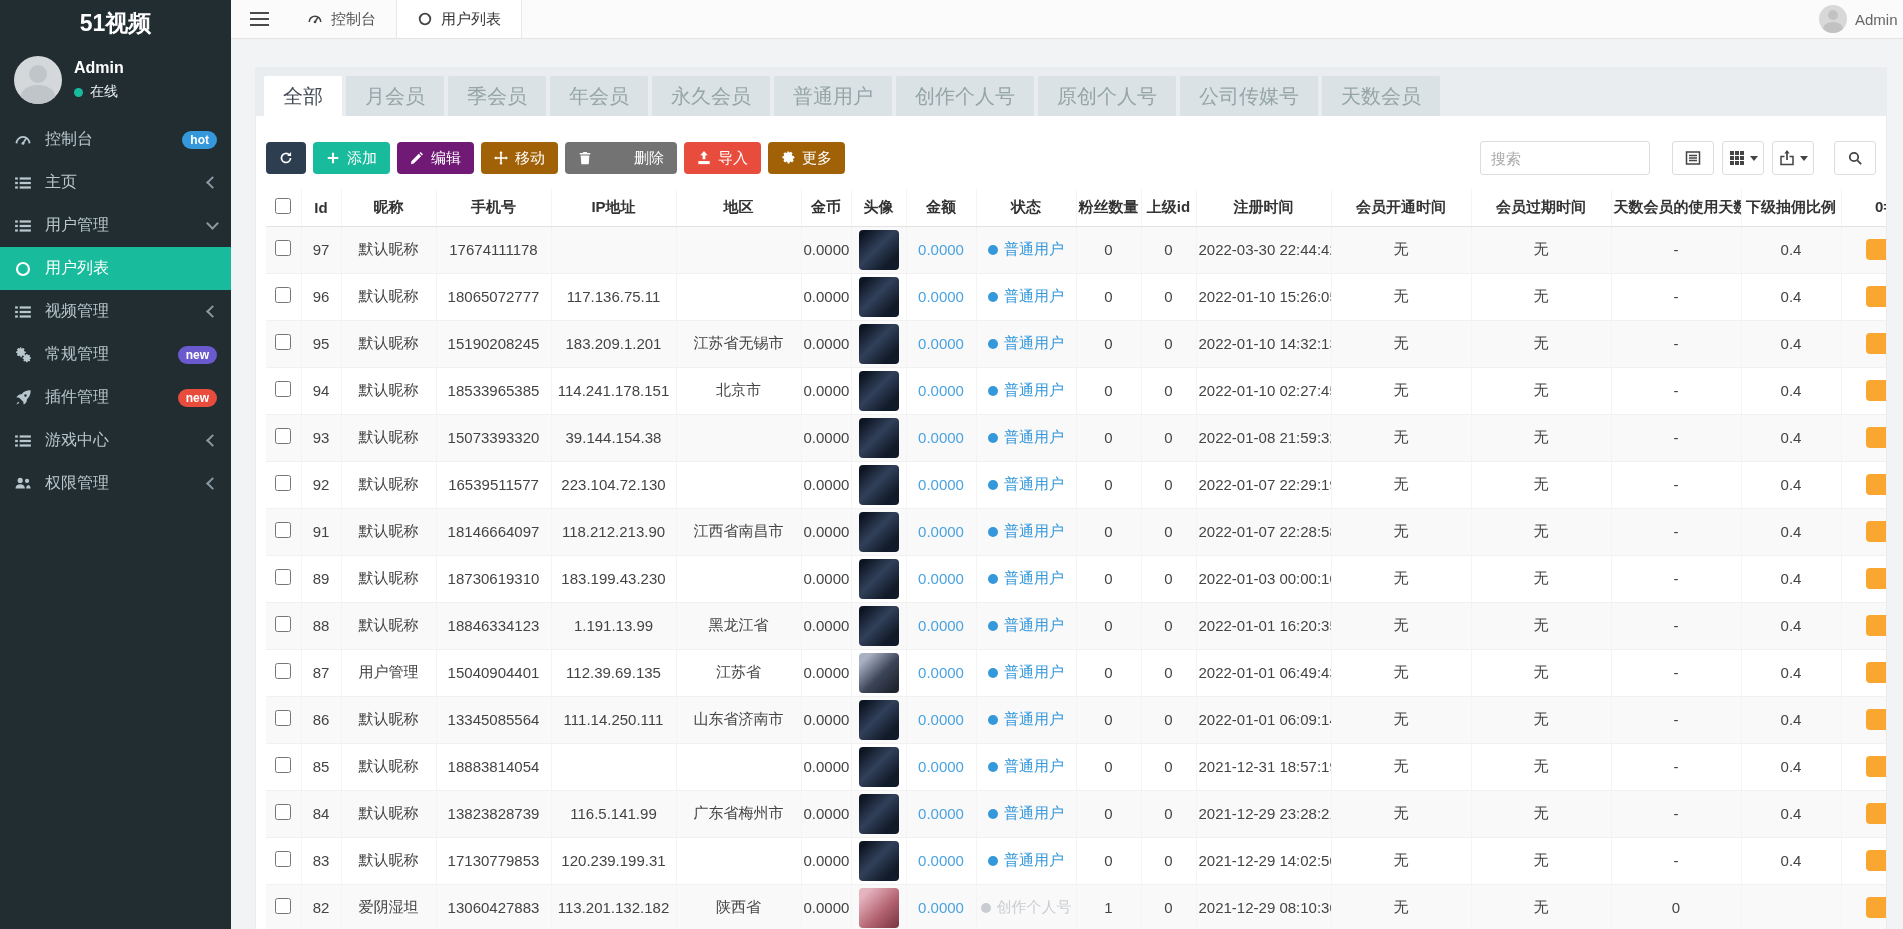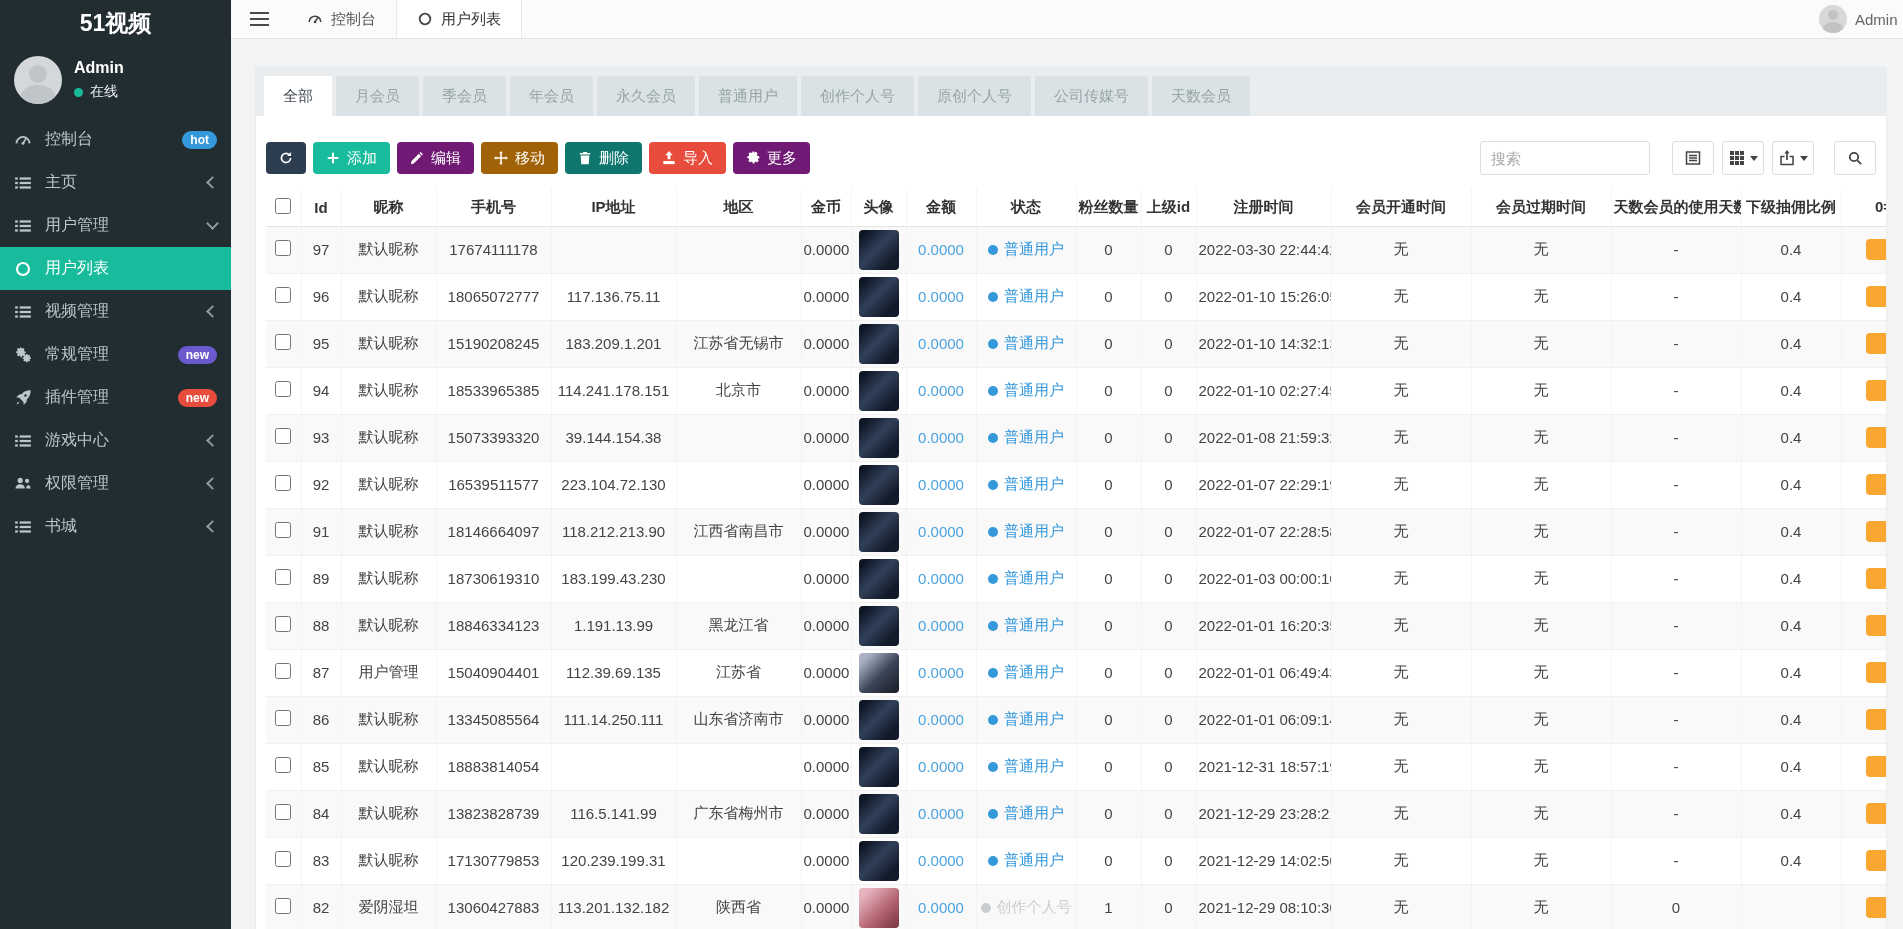--- a/index.html
+++ b/index.html
@@ -45,35 +45,35 @@
   .admin-chip .aavatar { width:28px; height:28px; border-radius:50%; background:#d8d8d8; position:relative; overflow:hidden; margin-right:8px; }
   .aavatar .head { position:absolute; width:10px; height:10px; border-radius:50%; background:#c2c2c2; left:9px; top:5px; }
   .aavatar .body { position:absolute; width:20px; height:13px; border-radius:50% 50% 0 0; background:#c2c2c2; left:4px; top:17px; }
   .admin-chip .aname { font-size:15px; color:#666; width:46px; }
 
   .content { flex:1 1 auto; padding:28px 16px 0 24px; min-height:0; }
   .panel { background:#fff; height:100%; border:1px solid #ececec; border-bottom:none; }
 
   
   .ftabs { background:#e9edef; padding:8px 8px 0 8px; height:48px; display:flex; }
-  .ftab { height:40px; line-height:40px; padding:0 19px; font-size:15px; color:#95a5a6; background:#dbe2e5; margin-right:4px; cursor:pointer; border-radius:2px 2px 0 0; white-space:nowrap; }
+  .ftab { height:40px; line-height:40px; padding:0 19px; font-size:20px; color:#95a5a6; background:#dbe2e5; margin-right:4px; cursor:pointer; border-radius:2px 2px 0 0; white-space:nowrap; }
   .ftab.active { background:#fff; color:#434a54; }
 
   
   .toolbar { display:flex; align-items:center; margin:26px 10px 0 10px; height:32px; }
   .tbtn { height:32px; border:none; border-radius:4px; color:#fff; font-size:15px; font-family:inherit; display:inline-flex; align-items:center; padding:0 13px; margin-right:7px; cursor:pointer; }
   .tbtn .bicon { width:14px; height:14px; margin-right:7px; display:inline-flex; }
   .tbtn.icon-only .bicon { margin-right:0; }
   .tbtn.dark { background:#2c3e50; }
   .tbtn.green { background:#18bc9c; }
   .tbtn.green-dis { background:#701a75; }
   .tbtn.blue-dis { background:#a16207; }
-  .tbtn.red-dis { background:#0f766e; }
+  .tbtn.red-dis { background:#737373;gap:35px; }
   .tbtn.red { background:#e74c3c; }
-  .tbtn.gray { background:#701a75; }
+  .tbtn.gray { background:#a16207; }
   .toolbar-right { margin-left:auto; display:flex; align-items:flex-end; }
   .tsearch { width:170px; height:34px; border:1px solid #ddd; border-radius:3px; font-size:15px; color:#555; padding:0 10px; outline:none; font-family:inherit; margin-right:22px; }
   .tsearch::placeholder { color:#aaa; }
   .vbtn { width:42px; height:34px; background:#fff; border:1px solid #ddd; border-radius:3px; margin-left:8px; display:inline-flex; align-items:center; justify-content:center; color:#444; cursor:pointer; }
   .vbtn .vicon { width:16px; height:16px; display:inline-flex; }
   .vbtn.mag { margin-left:20px; }
   .caret { width:0; height:0; border-left:4px solid transparent; border-right:4px solid transparent; border-top:5px solid #444; margin-left:5px; }
 
   
   .table-wrap { margin:15px 0 0 10px; overflow:hidden; }
@@ -221,36 +221,20 @@
             <svg viewBox="0 0 16 16">
               <g fill="currentColor">
                 <circle cx="5.5" cy="4.8" r="2.3"></circle>
                 <path d="M1.3 12c0-2.3 1.9-3.7 4.2-3.7S9.7 9.7 9.7 12z"></path>
                 <circle cx="11.6" cy="5.3" r="1.9"></circle>
                 <path d="M10.8 12c0-1.5.7-2.7 1.9-3.1 1.2.3 2 1.4 2 2.9v.2z"></path>
               </g>
             </svg>
           </span>
           <span class="mlabel">权限管理</span>
-          <span class="chev left"></span>
-        </div>
-        <div class="menu-item">
-          <span class="micon">
-            <svg viewBox="0 0 16 16">
-              <g fill="currentColor">
-                <rect x="1" y="3" width="2.4" height="2"></rect>
-                <rect x="5" y="3" width="10" height="2"></rect>
-                <rect x="1" y="7" width="2.4" height="2"></rect>
-                <rect x="5" y="7" width="10" height="2"></rect>
-                <rect x="1" y="11" width="2.4" height="2"></rect>
-                <rect x="5" y="11" width="10" height="2"></rect>
-              </g>
-            </svg>
-          </span>
-          <span class="mlabel">书城</span>
           <span class="chev left"></span>
         </div>
       </nav>
   </aside>
 
   <div class="main">
     <header class="topbar">
       <div class="hamburger">
           <div class="bars">
             <div></div>

